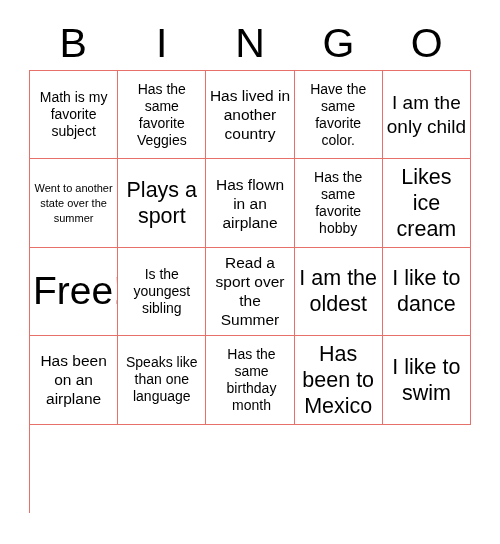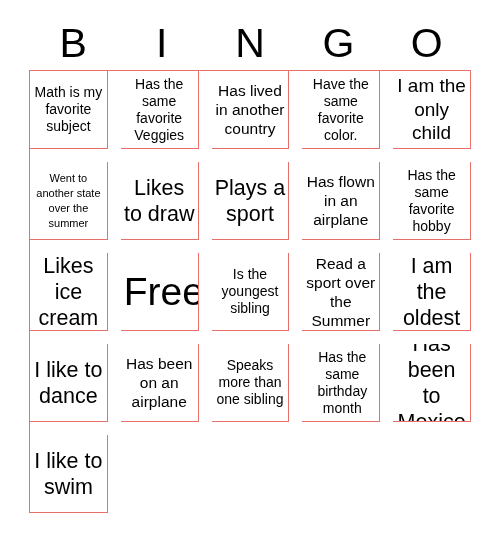--- a/index.html
+++ b/index.html
@@ -47,21 +47,20 @@
     top: 70px;
     width: 442px;
     height: 443px;
     display: grid;
     grid-template-columns: repeat(5, 1fr);
     grid-template-rows: repeat(5, 1fr);
     border-top: 1.4px solid #e8706a;
     border-left: 1.4px solid #e8706a;
     box-sizing: border-box;
     background: #ffffff;
-    gap: 13px;
   }
   .cell {
     border-right: 1.4px solid #e8706a;
     border-bottom: 1.4px solid #e8706a;
     box-sizing: border-box;
     display: flex;
     align-items: center;
     justify-content: center;
     text-align: center;
     padding: 2px 3px;
@@ -113,23 +112,20 @@
         <span class="cell-text">Have the same favorite color.</span>
       </div>
     <div class="cell fs-lg">
         <span class="cell-text">I am the only child</span>
       </div>
 
     <div class="cell fs-xs">
         <span class="cell-text">Went to another state over the summer</span>
       </div>
     <div class="cell fs-xl">
-        <span class="cell-text">Likes to draw</span>
-      </div>
-    <div class="cell fs-xl">
         <span class="cell-text">Plays a sport</span>
       </div>
     <div class="cell fs-md">
         <span class="cell-text">Has flown in an airplane</span>
       </div>
     <div class="cell fs-sm">
         <span class="cell-text">Has the same favorite hobby</span>
       </div>
 
     <div class="cell fs-xl">
@@ -148,21 +144,21 @@
     <div class="cell fs-xl">
         <span class="cell-text">I am the oldest</span>
       </div>
     <div class="cell fs-xl">
         <span class="cell-text">I like to dance</span>
       </div>
     <div class="cell fs-md">
         <span class="cell-text">Has been on an airplane</span>
       </div>
     <div class="cell fs-sm">
-        <span class="cell-text">Speaks more than one sibling</span>
+        <span class="cell-text">Speaks like than one language</span>
       </div>
 
     <div class="cell fs-sm align-left">
         <span class="cell-text">Has the same birthday month</span>
       </div>
     <div class="cell fs-xl">
         <span class="cell-text">Has been to Mexico</span>
       </div>
     <div class="cell fs-xl">
         <span class="cell-text">I like to swim</span>

